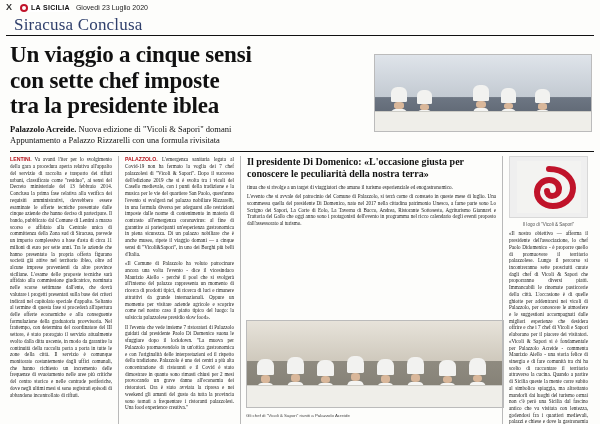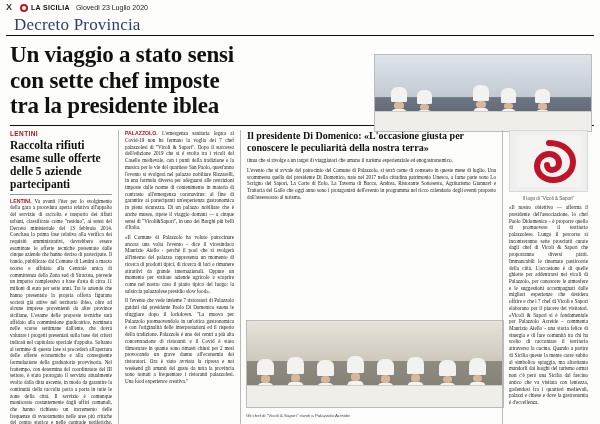--- a/index.html
+++ b/index.html
@@ -257,29 +257,33 @@
   <div class="masthead">
     <span class="close-x">X</span>
     <span class="brand-logo">
       <span class="brand-mark"></span>
       <span class="brand-name">LA SICILIA</span>
     </span>
     <span class="masthead-date">Giovedì 23 Luglio 2020</span>
   </div>
 
   <div class="section-head">
-    <div class="section-title">Decreto Provincia</div>
+    <div class="section-title">Siracusa Conclusa</div>
   </div>
 
   <div class="headline-wrap">
     <h1 class="headline">
-      <span>Un viaggio a stato sensi</span><br>
+      <span>Un viaggio a cinque sensi</span><br>
       <span>con sette chef imposte</span><br>
       <span>tra la presidente iblea</span>
     </h1>
+    <div class="subhead">
+      <b>Palazzolo Acreide.</b><span> Nuova edizione di "Vicoli &amp; Sapori" domani</span><br>
+      <span>Appuntamento a Palazzo Rizzarelli con una formula rivisitata</span>
+    </div>
   </div>
   <div class="rule-under-head"></div>
 
   <div class="photo-top">
     <div class="stage-bg"></div>
     <div class="chef" style="left:16px;width:16px;height:44px;">
       <div class="hat"></div>
         <div class="face"></div>
         <div class="coat"></div>
     </div>
@@ -348,25 +352,20 @@
         <div class="face"></div>
         <div class="coat"></div>
     </div>
     <div class="table-strip"></div>
   </div>
   <div class="ph-caption">Gli chef di "Vicoli &amp; Sapori" riuniti a Palazzolo Acreide</div>
 
   <div class="grid">
 
     <div class="col">
-      <div class="kicker-box">
-        <div class="kicker">LENTINI</div>
-        <div class="box-title">Raccolta rifiuti esame sulle offerte delle 5 aziende partecipanti</div>
-        <div class="hr-thin"></div>
-      </div>
       <div class="body-text">
         <p><span class="dateline">LENTINI.</span>
         <span>Va avanti l'iter per lo svolgimento della gara a procedura aperta relativa all'appalto del servizio di raccolta e trasporto dei rifiuti urbani, classificato come "residuo", ai sensi del Decreto ministeriale del 13 febbraio 2014. Conclusa la prima fase relativa alla verifica dei requisiti amministrativi, dovrebbero essere esaminate le offerte tecniche presentate dalle cinque aziende che hanno deciso di partecipare. Il bando, pubblicato dal Comune di Lentini a marzo scorso e affidato alla Centrale unica di committenza della Zona sud di Siracusa, prevede un importo complessivo a base d'asta di circa 11 milioni di euro per sette anni. Tra le aziende che hanno presentato la propria offerta figurano società già attive nel territorio ibleo, oltre ad alcune imprese provenienti da altre province siciliane. L'esame delle proposte tecniche sarà affidato alla commissione giudicatrice, nominata nelle scorse settimane dall'ente, che dovrà valutare i progetti presentati sulla base dei criteri indicati nel capitolato speciale d'appalto. Soltanto al termine di questa fase si procederà all'apertura delle offerte economiche e alla conseguente formulazione della graduatoria provvisoria. Nel frattempo, con determina del coordinatore del III settore, è stato prorogato il servizio attualmente svolto dalla ditta uscente, in modo da garantire la continuità della raccolta porta a porta in tutte le zone della città. Il servizio è comunque monitorato costantemente dagli uffici comunali, che hanno richiesto un incremento delle frequenze di svuotamento nelle aree più critiche del centro storico e nelle contrade periferiche, dove negli ultimi mesi si sono registrati episodi di abbandono incontrollato di rifiuti.</span></p>
       </div>
     </div>
 
     <div class="col">
       <div class="body-text">
         <p><span class="dateline">PALAZZOLO.</span>
         <span>L'emergenza sanitaria legata al Covid-19 non ha fermato la voglia dei 7 chef palazzolesi di "Vicoli &amp; Sapori". Dopo il successo dell'edizione 2019 che si è svolta tra i vicoli del Casello medievale, con i punti della tradizione e la musica per le vie del quartiere San Paolo, quest'anno l'evento si svolgerà nel palazzo nobiliare Rizzarelli, in una formula diversa per adeguarsi alle restrizioni imposte dalle norme di contenimento in materia di contrasto all'emergenza coronavirus: al fine di garantire ai partecipanti un'esperienza gastronomica in piena sicurezza. Di un palazzo nobiliare che è anche museo, ripete il viaggio domani — a cinque sensi di "Vicoli&amp;Sapori", in uno dei Borghi più belli d'Italia.</span></p>

